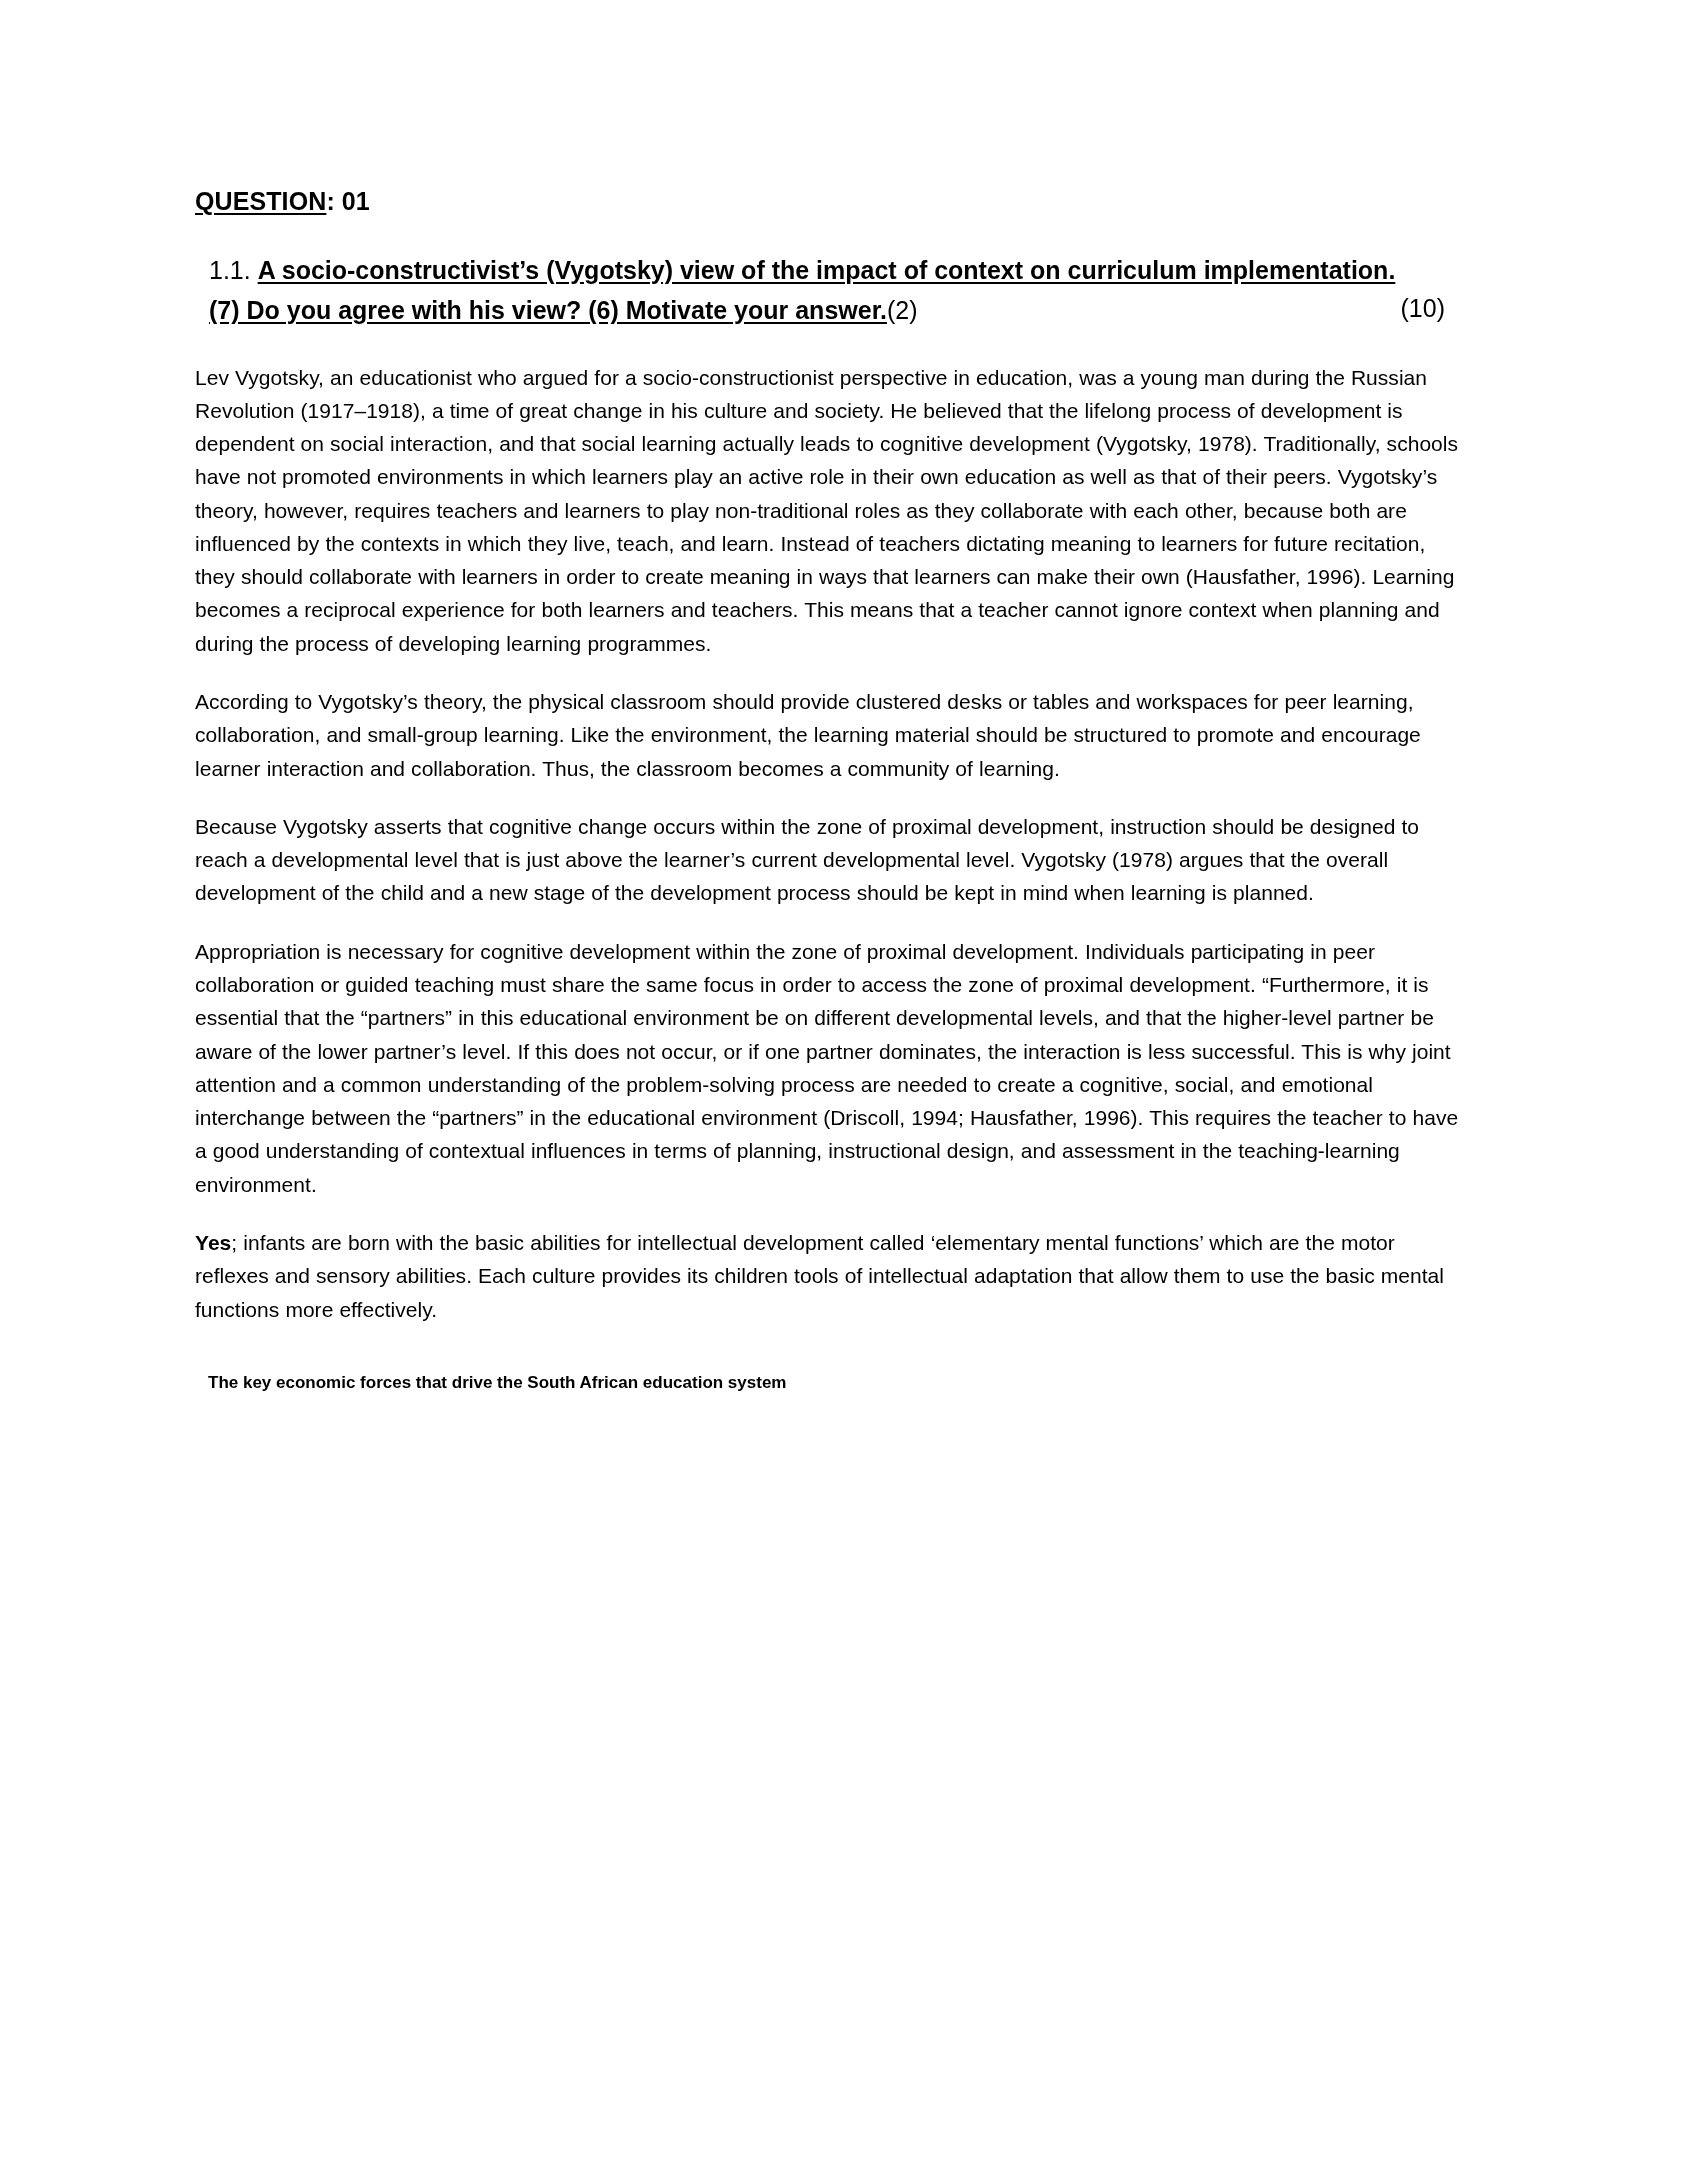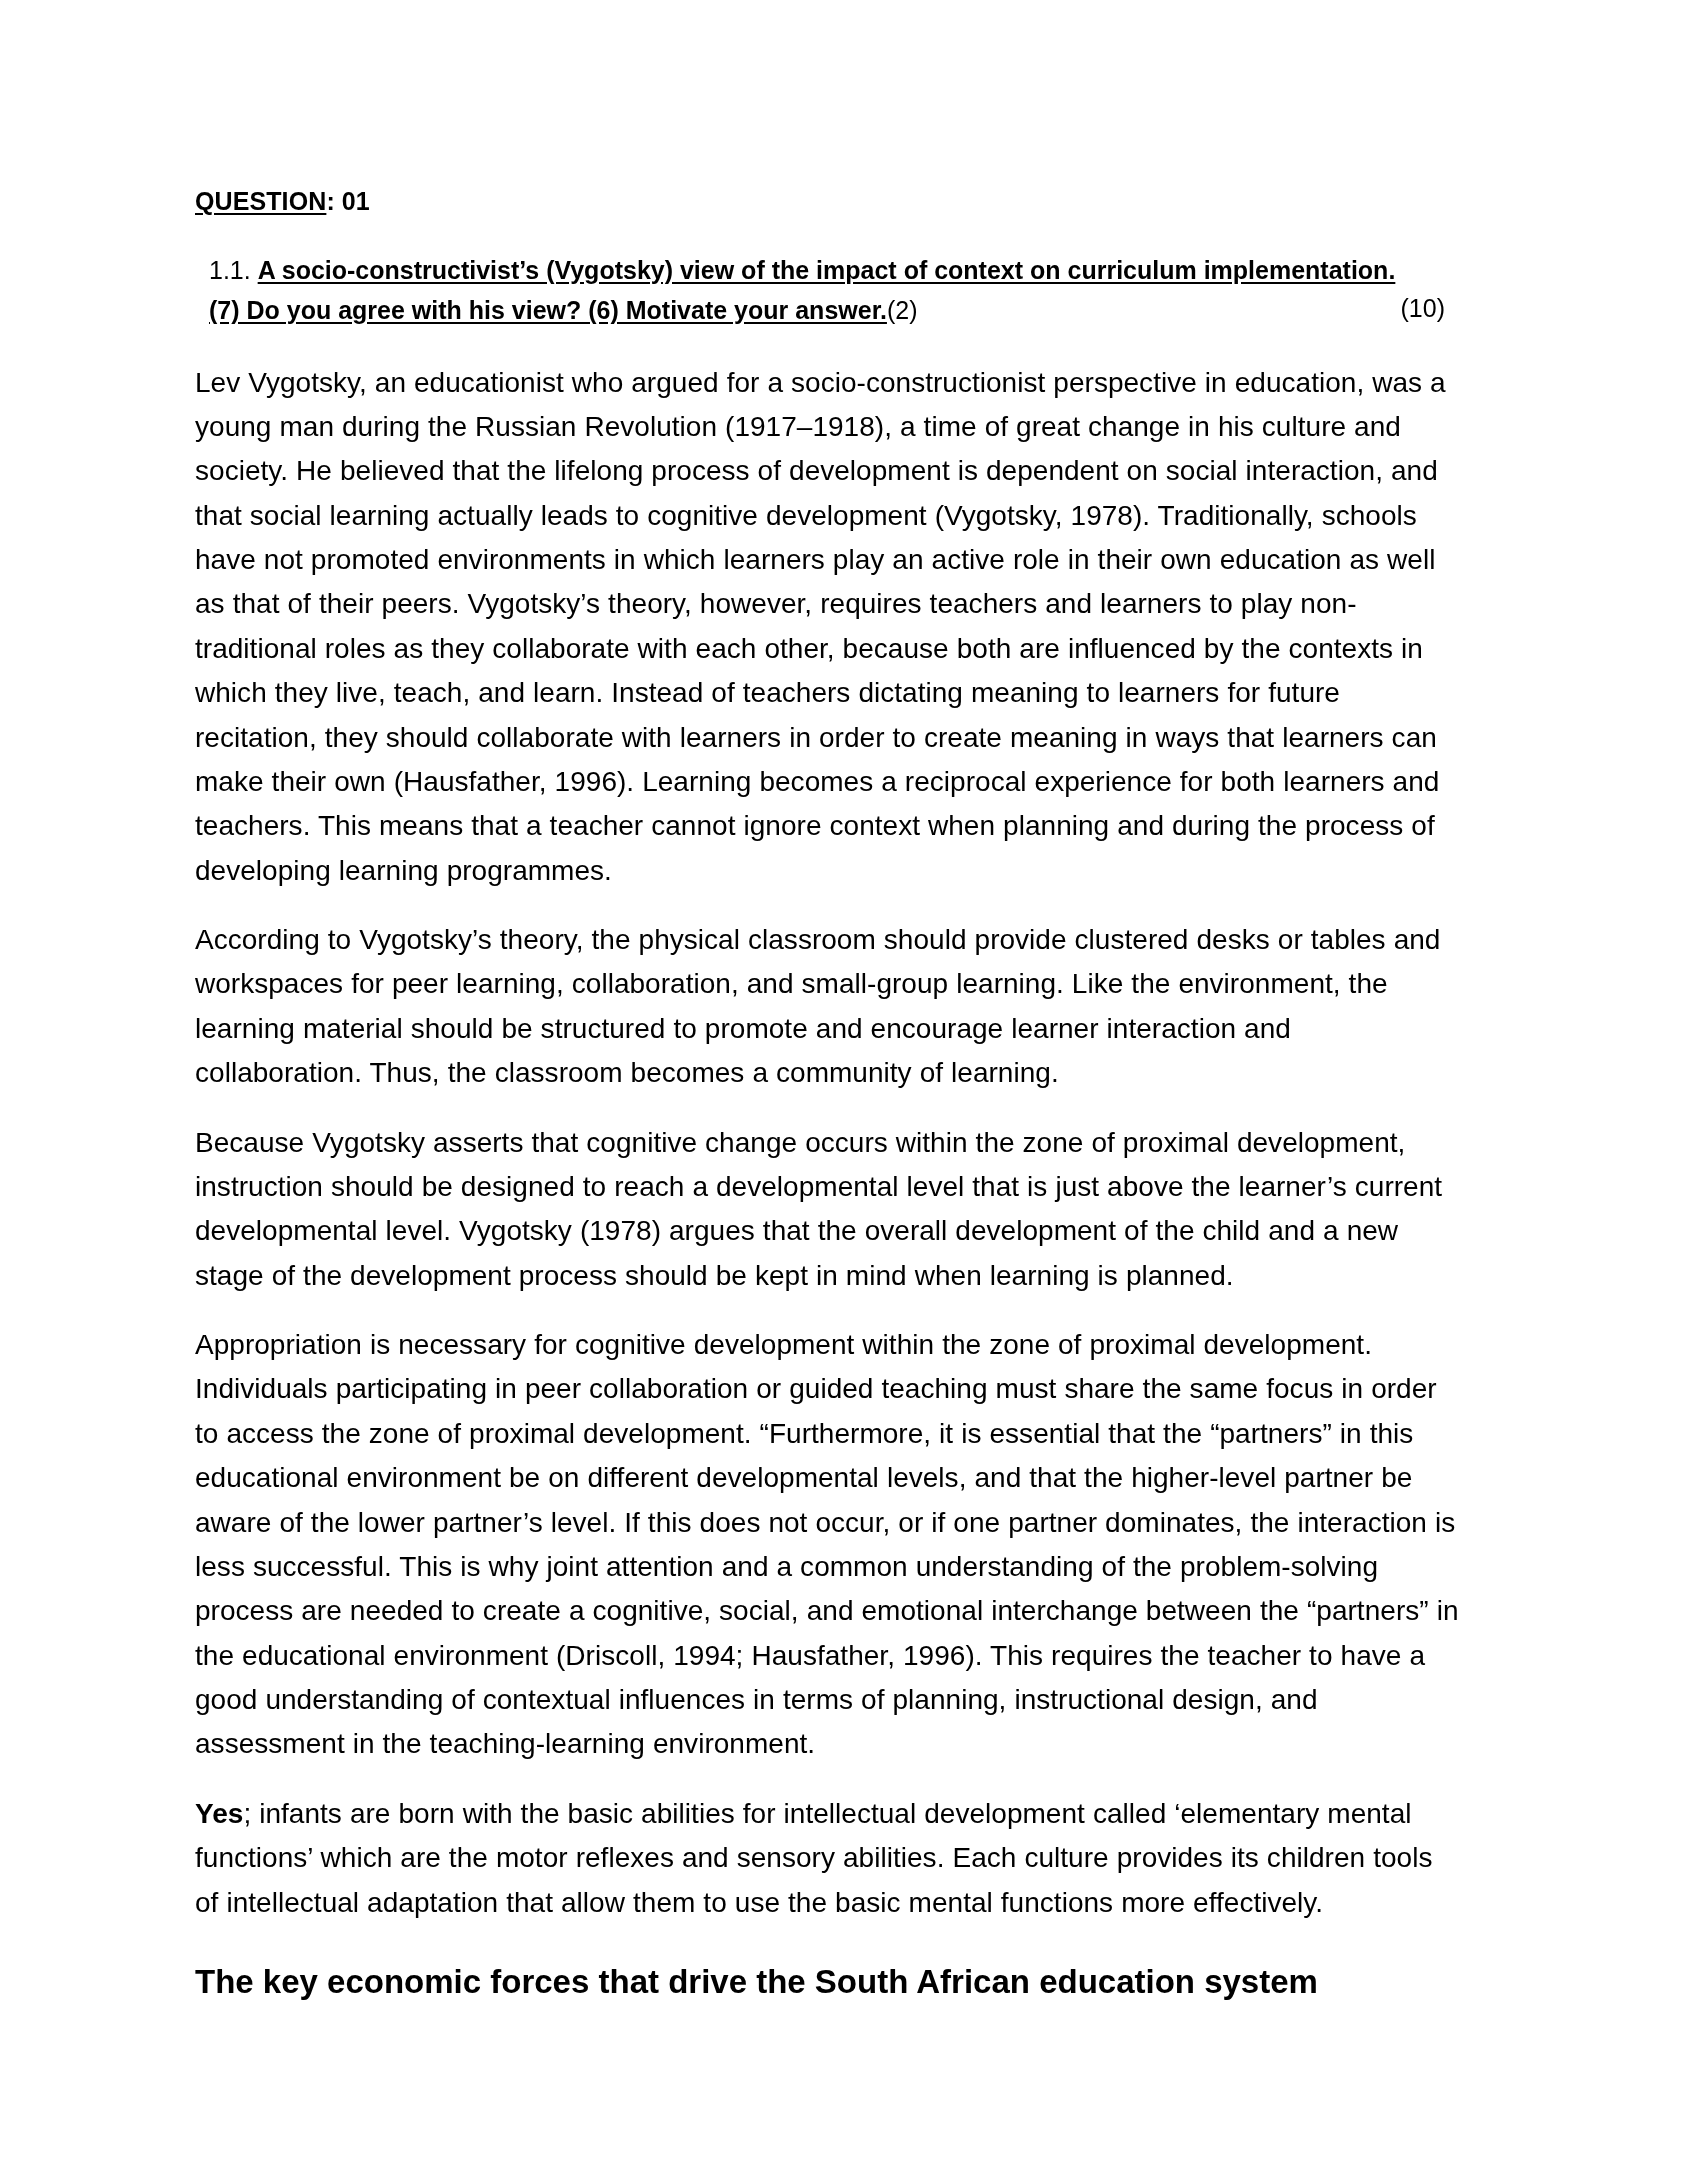--- a/index.html
+++ b/index.html
@@ -59,40 +59,40 @@
     font-weight: normal;
   }
   .marks-right {
     position: absolute;
     right: 18px;
     font-weight: normal;
   }
 
   
   p.body-para {
-    font-size: 28px;
+    font-size: 21px;
     line-height: 1.585;
     margin: 0 0 25px 0;
     text-align: left;
     letter-spacing: 0.03px;
     word-spacing: 0.2px;
   }
   p.body-para:last-child {
     margin-bottom: 0;
   }
   .b {
     font-weight: bold;
     text-align: center;
   }
 
   .bold-line {
-    font-size: 33px;
+    font-size: 17px;
     font-weight: bold;
     line-height: 1.55;
-    margin: 0;
+    margin: 13px;
   }
   .spacer-sm { height: 6px; }
 </style>
 </head>
 <body>
 
 <div class="page">
   <div class="content">
 
     <div class="question-title">

